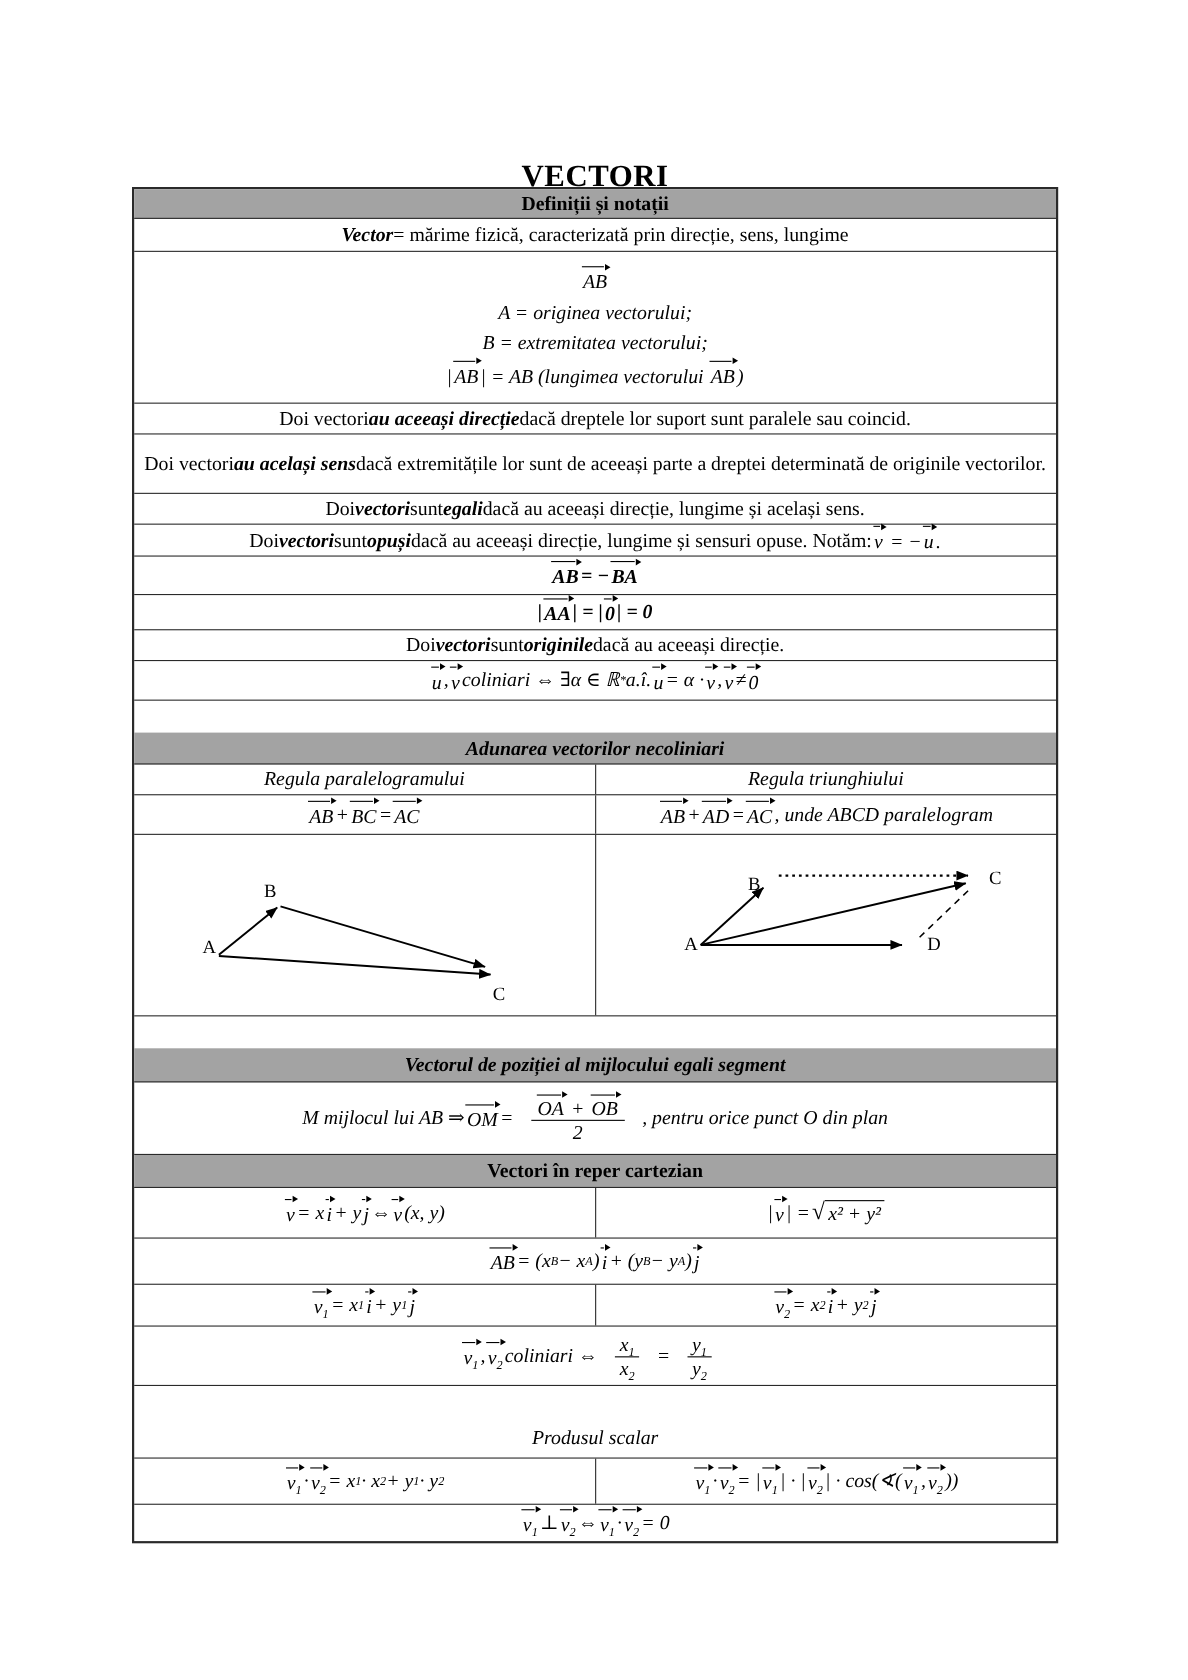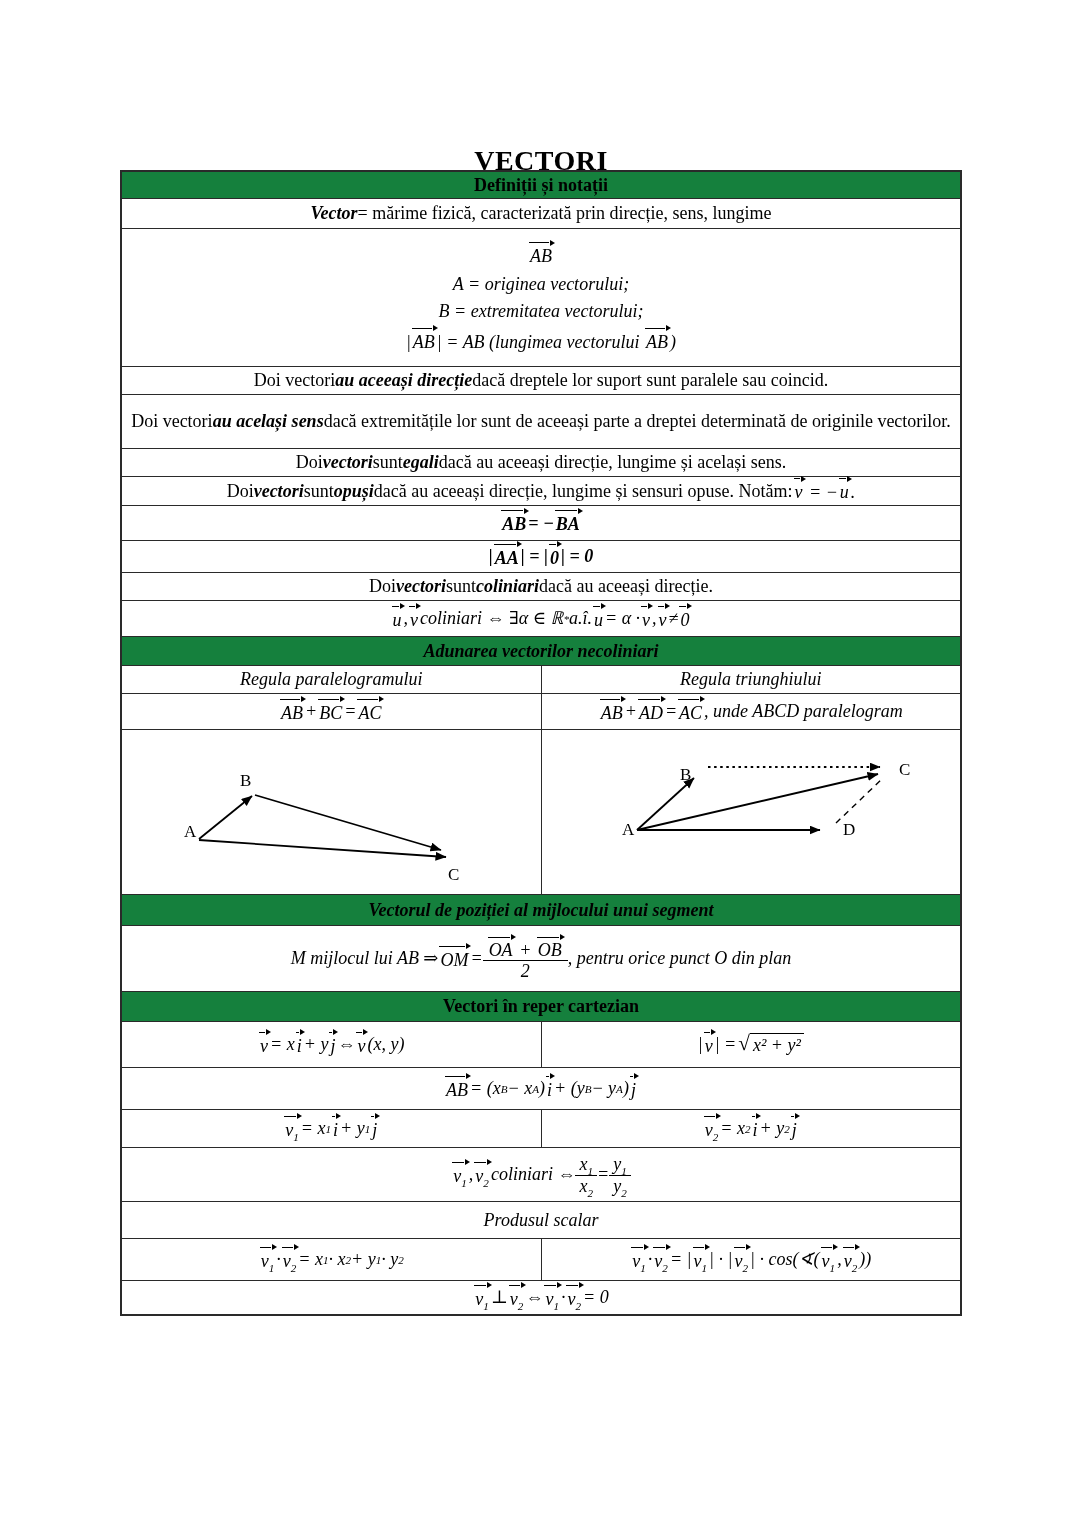--- a/index.html
+++ b/index.html
@@ -15,39 +15,39 @@
   .vtable{
     position:absolute;left:120px;top:170px;width:842px;
     border:2px solid #2a2a2a;box-sizing:border-box;background:#fff;
   }
   .row{
     box-sizing:border-box;border-bottom:1.6px solid #2a2a2a;
     display:flex;align-items:center;justify-content:center;
     text-align:center;font-size:18px;padding:1px 8px;line-height:1.25;
   }
   .row:last-child{border-bottom:none;}
-  .hdr{background:#15803d;font-weight:bold;}
+  .hdr{background:#a3a3a3;font-weight:bold;}
   .whdr{font-weight:normal;}
-  .hdr-i{font-style:italic;}
+  .hdr-i{font-style:italic;margin-top:29px;}
   .math{font-style:italic;}
   .bold{font-weight:bold;}
   b.it{font-style:italic;}
   .two{padding:0;align-items:stretch;}
   .two .cell{flex:1;display:flex;align-items:center;justify-content:center;padding:1px 8px;box-sizing:border-box;}
   .two .cell + .cell{border-left:1.6px solid #2a2a2a;}
   .stack{flex-direction:column;justify-content:center;}
   .stack > div{margin:2.5px 0;}
   sub,sup{font-size:0.62em;line-height:0;}
   
   .vec{position:relative;display:inline-block;padding:3px 2px 0 2px;text-align:center;}
   .vec::before{content:"";position:absolute;left:1px;right:5px;top:0;border-top:1.5px solid #000;}
   .vec::after{content:"";position:absolute;right:-1px;top:-2.4px;width:0;height:0;
     border-left:5.5px solid #000;border-top:3px solid transparent;border-bottom:3px solid transparent;}
   
-  .frac{display:inline-flex;flex-direction:column;vertical-align:-0.85em;margin:0 0;line-height:1.12;text-align:center;}
+  .frac{display:inline-flex;flex-direction:column;vertical-align:-0.85em;margin:0 16px;line-height:1.12;text-align:center;}
   .frac .fn{border-bottom:1.5px solid #000;padding:1px 4px 0 4px;}
   .frac .fd{padding:0 4px;}
   
   .sqrt{display:inline-flex;align-items:flex-start;margin-left:2px;}
   .sqrt .rs{font-size:1.18em;line-height:1;font-style:normal;}
   .sqrt .rb{border-top:1.5px solid #000;padding:0 3px;text-align:right;}
   svg text{font-family:"Liberation Serif","DejaVu Serif",serif;font-size:17px;fill:#000;font-style:normal;}
   .dcell{position:relative;}
 </style>
 </head>
@@ -74,21 +74,21 @@
 
   <div class="row" style="min-height:28px">Doi <b class="it">vectori</b> sunt <b class="it">egali</b> dacă au aceeași direcție, lungime și același sens.</div>
 
   <div class="row" style="min-height:29px">Doi <b class="it">vectori</b> sunt <b class="it">opuși</b> dacă au aceeași direcție, lungime și sensuri opuse. Notăm: <em><span class="vec">v</span> = −<span class="vec">u</span>.</em></div>
 
   <div class="row math bold" style="min-height:35px"><span class="vec">AB</span> = −<span class="vec">BA</span></div>
 
 
   <div class="row math bold" style="min-height:32px">|<span class="vec">AA</span>| = |<span class="vec">0</span>| = 0</div>
 
-  <div class="row" style="min-height:28px">Doi <b class="it">vectori</b> sunt <b class="it">coliniari</b> dacă au aceeași direcție.</div>
+  <div class="row" style="min-height:28px">Doi <b class="it">vectori</b> sunt <b class="it">originile</b> dacă au aceeași direcție.</div>
 
   <div class="row math" style="min-height:36px"><span class="vec">u</span>, <span class="vec">v</span> coliniari ⇔ ∃α ∈ ℝ<sup>*</sup> a.î. <span class="vec">u</span> = α · <span class="vec">v</span> , <span class="vec">v</span> ≠ <span class="vec">0</span></div>
 
   <div class="row hdr hdr-i" style="min-height:29px">Adunarea vectorilor necoliniari</div>
 
   <div class="row two" style="min-height:28px">
     <div class="cell math">Regula paralelogramului</div>
     <div class="cell math">Regula triunghiului</div>
   </div>
 
@@ -126,21 +126,21 @@
         <line x1="158" y1="36" x2="330" y2="36" stroke="#000" stroke-width="2.2" stroke-dasharray="2.5 3.6" marker-end="url(#ah2)"></line>
         <line x1="286" y1="92" x2="333" y2="47" stroke="#000" stroke-width="1.4" stroke-dasharray="6 5"></line>
         <text x="72" y="104">A</text>
         <text x="130" y="49">B</text>
         <text x="349" y="44">C</text>
         <text x="293" y="104">D</text>
       </svg>
     </div>
   </div>
 
-  <div class="row hdr hdr-i" style="min-height:31px">Vectorul de poziției al mijlocului unui segment</div>
+  <div class="row hdr hdr-i" style="min-height:31px">Vectorul de poziției al mijlocului egali segment</div>
 
   <div class="row math" style="min-height:66px">M mijlocul lui AB ⇒ <span class="vec">OM</span> = <span class="frac">
         <span class="fn"><span class="vec">OA</span> + <span class="vec">OB</span></span>
         <span class="fd">2</span>
       </span> , pentru orice punct O din plan</div>
 
   <div class="row hdr" style="min-height:30px">Vectori în reper cartezian</div>
 
   <div class="row two" style="min-height:46px">
     <div class="cell math"><span class="vec">v</span> = x<span class="vec">i</span> + y<span class="vec">j</span> ⇔ <span class="vec">v</span>(x, y)</div>

